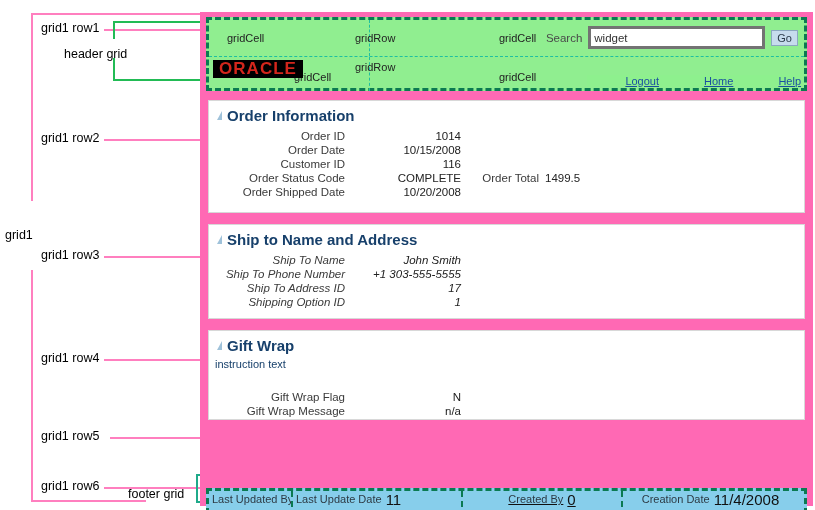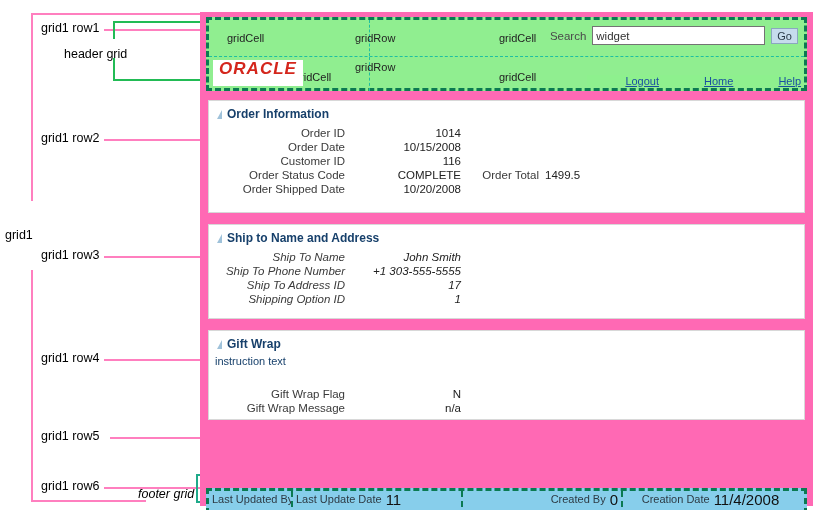--- a/index.html
+++ b/index.html
@@ -87,43 +87,42 @@
     position:absolute;
     font-size:11px;
     color:#222;
     white-space:nowrap;
   }
 
   
   #oracle-logo{
     position:absolute;
     left:4px; top:40px;
-    width:90px;height:26px;
-    background:#ffffff;
+    width:90px;height:18px;
+    background:#000000;
     color:#d4261c;
     font-family:"Liberation Sans", sans-serif;
     font-weight:bold;
     font-size:17px;
     letter-spacing:1px;
     line-height:18px;
     text-align:center;
     overflow:hidden;
-    font-style:italic;
   }
 
   
   #search-area{
     position:absolute;
     right:6px; top:6px;
     display:flex; align-items:center; gap:6px;
   }
   #search-label{font-size:11.5px;color:#4a4a4a;}
   #search-input{
     width:165px;height:15px;
-    border:1px solid #737373;
+    border:3px solid #737373;
     background:#fff;
     font-family:"Liberation Sans", sans-serif;
     font-size:11.5px;
     color:#333;
     padding:1px 3px;
     box-sizing:content-box;
   }
   #go-button{
     background:#c6dced;
     border:1px solid #8aa8bf;
@@ -167,21 +166,21 @@
     padding:6px 0 3px 8px;
   }
   .disclose-tri{
     width:0;height:0;
     border-left:5px solid transparent;
     border-bottom:9px solid #9fc2da;
     display:inline-block;
     cursor:pointer;
   }
   .panel-title{
-    font-size:12px;
+    font-size:15px;
     font-weight:bold;
     color:#17406b;
     white-space:nowrap;
   }
   .instruction-text{
     font-size:11px;
     color:#17406b;
     padding:1px 0 0 6px;
   }
 
@@ -255,21 +254,21 @@
   .footer-cell{
     height:16px;
     display:flex; align-items:center;
     border-right:2px dashed #0b7a52;
     box-sizing:border-box;
     padding:0 3px;
     overflow:hidden;
   }
   .fc-label{ font-size:11px;color:#2d3a44;white-space:nowrap;margin-right:4px;}
   .fc-value{ font-size:15px;color:#111;white-space:nowrap;}
-  .fc-right{ justify-content:flex-end; }
+  .fc-right{ justify-content:center;text-decoration:underline; }
 </style>
 </head>
 <body>
 
 <div>
 
   <div class="pink-line" style="left:31px; top:13px;  width:170px;"></div>
   <div class="pink-vline" style="left:31px; top:13px;  height:188px;"></div>
   <div class="pink-vline" style="left:31px; top:270px; height:231px;"></div>
   <div class="pink-line" style="left:31px; top:500px; width:115px;"></div>
@@ -293,21 +292,21 @@
 
   <span class="annot-label" style="left:41px; top:351px;">grid1 row4</span>
   <div class="pink-line" style="left:104px; top:359px; width:97px;"></div>
 
   <span class="annot-label" style="left:41px; top:429px;">grid1 row5</span>
   <div class="pink-line" style="left:110px; top:437px; width:91px;"></div>
 
   <span class="annot-label" style="left:41px; top:479px;">grid1 row6</span>
   <div class="pink-line" style="left:104px; top:487px; width:97px;"></div>
 
-  <span class="annot-label" style="left:138px; top:487px;font-style:italic;">footer grid</span>
+  <span class="annot-label" style="left:128px; top:487px;">footer grid</span>
   <div class="teal-line" style="left:196px; top:474px; width:8px;"></div>
   <div class="teal-vline" style="left:196px; top:474px; height:28px;"></div>
   <div class="teal-line" style="left:196px; top:501px; width:8px;"></div>
 </div>
 
 <div id="app-frame">
 
   <div id="header-grid">
 
     <div id="hg-row-1" class="hg-row">

